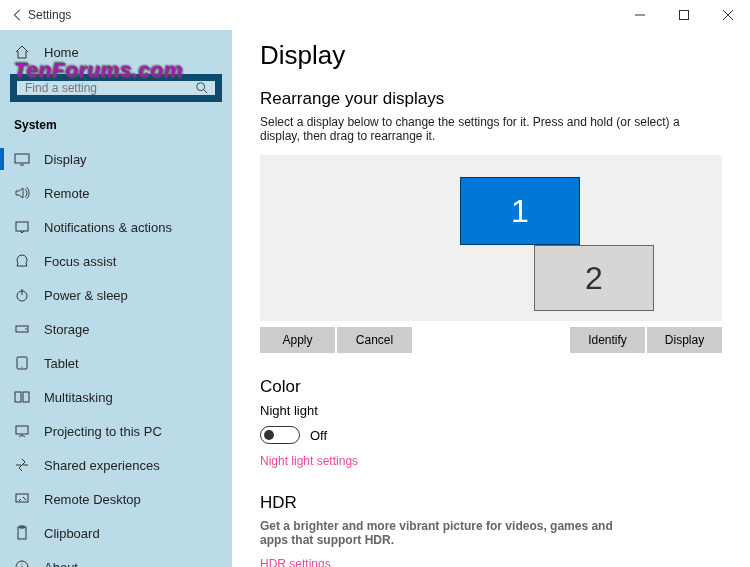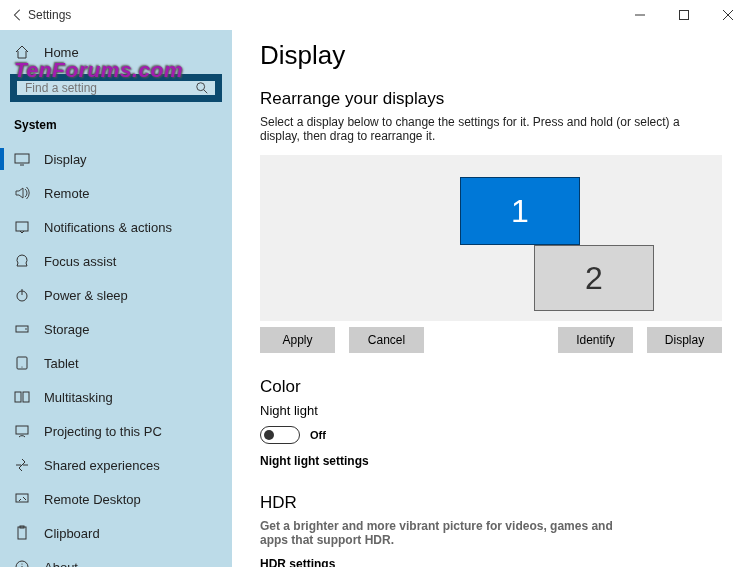--- a/index.html
+++ b/index.html
@@ -27,30 +27,30 @@
 .main { flex: 1; padding: 10px 28px 0 28px; overflow-y: auto; color: #000; }
 .page-title { font-size: 26px; font-weight: 400; margin-bottom: 18px; }
 .subhead { font-size: 17px; font-weight: 400; margin-bottom: 6px; }
 .desc { font-size: 12px; color: #222; margin-bottom: 12px; }
 
 .display-box { background: #f0f0f0; height: 166px; position: relative; }
 .monitor { position: absolute; display: flex; align-items: center; justify-content: center; font-size: 32px; font-weight: 300; }
 .monitor-1 { background: #0078d7; color: #fff; border: 1px solid #003a6b; width: 120px; height: 68px; left: 200px; top: 22px; }
 .monitor-2 { background: #d6d6d6; color: #333; border: 1px solid #666; width: 120px; height: 66px; left: 274px; top: 90px; }
 
-.btn-row { display: flex; margin-top: 6px; gap: 14px; }
+.btn-row { display: flex; margin-top: 6px; gap: 2px; }
 .btn-row .spacer { flex: 1; }
 .btn { background: #ccc; border: none; font-size: 12px; color: #000; width: 75px; height: 26px; text-align: center; }
 
 .section { margin-top: 24px; }
 .toggle-row { display: flex; align-items: center; gap: 10px; margin-top: 8px; }
 .toggle { width: 40px; height: 18px; border: 1px solid #333; border-radius: 10px; position: relative; }
 .toggle::after { content: ""; position: absolute; left: 3px; top: 3px; width: 10px; height: 10px; border-radius: 50%; background: #333; }
-.toggle-label { font-size: 11px; font-weight: bold; }
-.link { color: #000000; font-size: 12px; margin-top: 10px; display: inline-block; font-weight: bold; }
+.toggle-label { font-size: 13px; }
+.link { color: #ec4899; font-size: 12px; margin-top: 10px; display: inline-block; }
 .nl-label { font-size: 13px; margin-top: 2px; }
 .hdr-desc { font-size: 12px; color: #666; margin-top: 6px; max-width: 380px; font-weight: bold; }
 
 .watermark { position: absolute; top: 58px; left: 14px; font-size: 21px; font-weight: 700; color: #a21caf; text-shadow: 1px 1px 2px #555, -1px -1px 2px #555; font-style: italic; letter-spacing: 0.5px; pointer-events: none; }
 
 svg { display: block; }
 </style>
 </head>
 <body>
 

